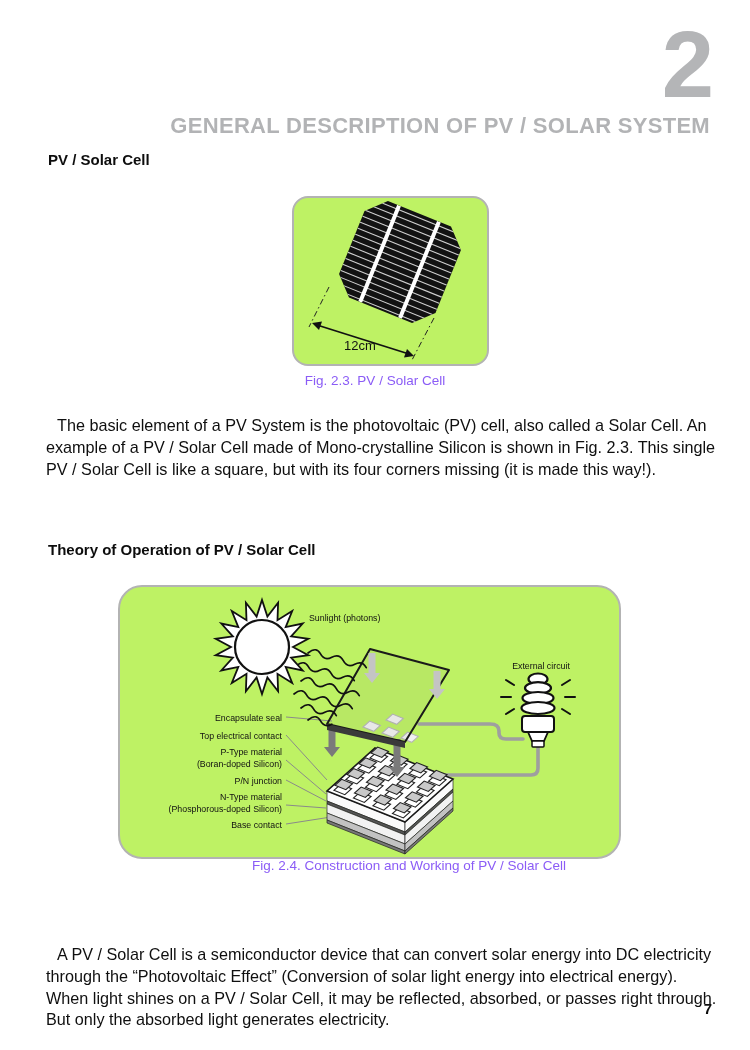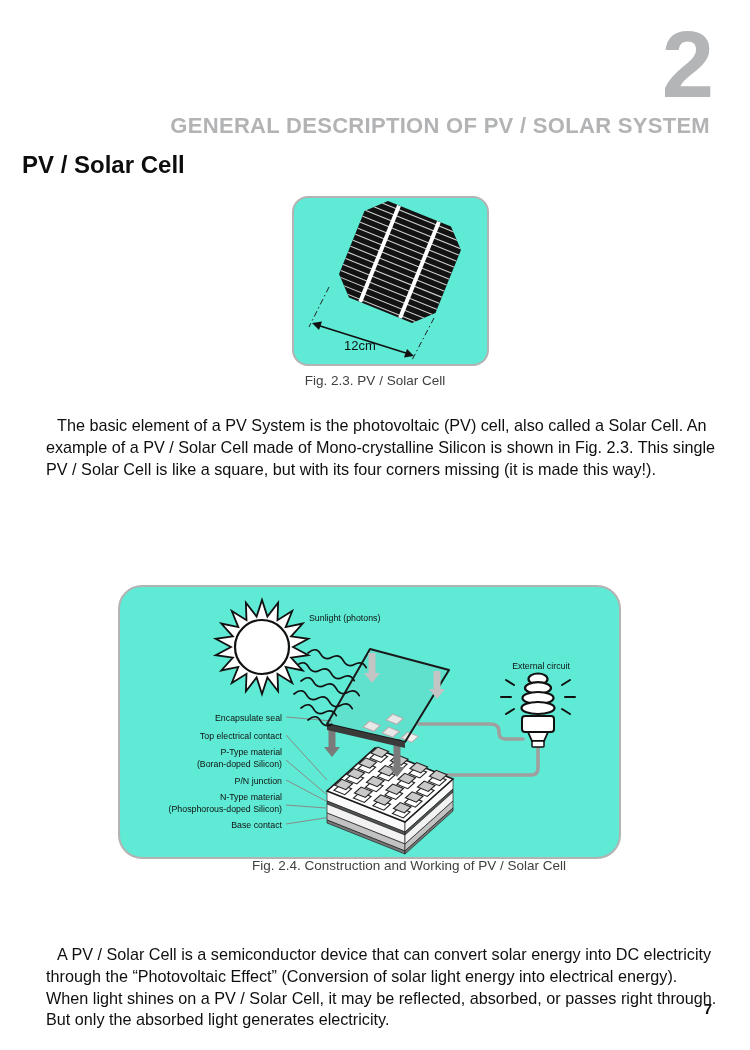--- a/index.html
+++ b/index.html
@@ -12,34 +12,34 @@
     position:absolute;top:18px;right:36px;
     font-size:94px;font-weight:bold;line-height:1;color:#b4b5b7;
   }
   .chapter-title{
     position:absolute;top:113px;left:0;right:40px;
     text-align:right;font-size:22px;font-weight:bold;color:#b2b3b5;
     letter-spacing:0.3px;
     margin-left:6px;
   }
   .sec-heading{
-    position:absolute;left:22px;
-    font-size:24px;font-weight:bold;color:#0d0d0d;margin:0;
+    position:absolute;left:48px;
+    font-size:15px;font-weight:bold;color:#0d0d0d;margin:0;
   }
   #heading1{top:151px;}
   #heading2{top:541px;}
   .figbox{
-    position:absolute;border:2.5px solid #b3b3b3;background:#5eead4;
+    position:absolute;border:2.5px solid #b3b3b3;background:#bef264;
   }
   #figbox1{left:292px;top:196px;width:193px;height:166px;border-radius:16px;}
   #figbox2{left:118px;top:585px;width:499px;height:270px;border-radius:24px;}
   .figbox svg{display:block;width:100%;height:100%;}
   .caption{
     position:absolute;left:0;width:750px;text-align:center;
-    font-size:13.5px;color:#404040;
+    font-size:13.5px;color:#8b5cf6;
   }
   #caption1{top:373px;}
   #caption2{top:858px;padding-left:34px;}
   .body-par{
     position:absolute;left:38px;width:678px;
     font-size:16.2px;line-height:21.8px;color:#0f0f0f;
     text-indent:11px;margin:8px;
   }
   #par1{top:407px;}
   #par2{top:936px;}
@@ -99,20 +99,21 @@
         <polygon points="120,158 110,159.5 113,151" fill="#111"></polygon>
         <text x="66" y="152" text-anchor="middle" font-size="13" fill="#111">12cm</text>
       </g>
     </svg>
   </div>
 
   <div id="caption1" class="caption">Fig. 2.3. PV / Solar Cell</div>
 
   <p id="par1" class="body-par">The basic element of a PV System is the photovoltaic (PV) cell, also called a Solar Cell. An example of a PV / Solar Cell made of Mono-crystalline Silicon is shown in Fig. 2.3. This single PV / Solar Cell is like a square, but with its four corners missing (it is made this way!).</p>
 
+  <h1 id="heading2" class="sec-heading">Theory of Operation of PV / Solar Cell</h1>
 
   <div id="figbox2" class="figbox">
     <svg viewBox="0 0 499 270">
 
       <g stroke="#8a8a8a" stroke-width="1">
         <line x1="166" y1="130" x2="212" y2="134"></line>
         <line x1="166" y1="148" x2="207" y2="193"></line>
         <line x1="166" y1="173" x2="206" y2="207"></line>
         <line x1="166" y1="193" x2="206" y2="214"></line>
         <line x1="166" y1="218" x2="206" y2="221"></line>

